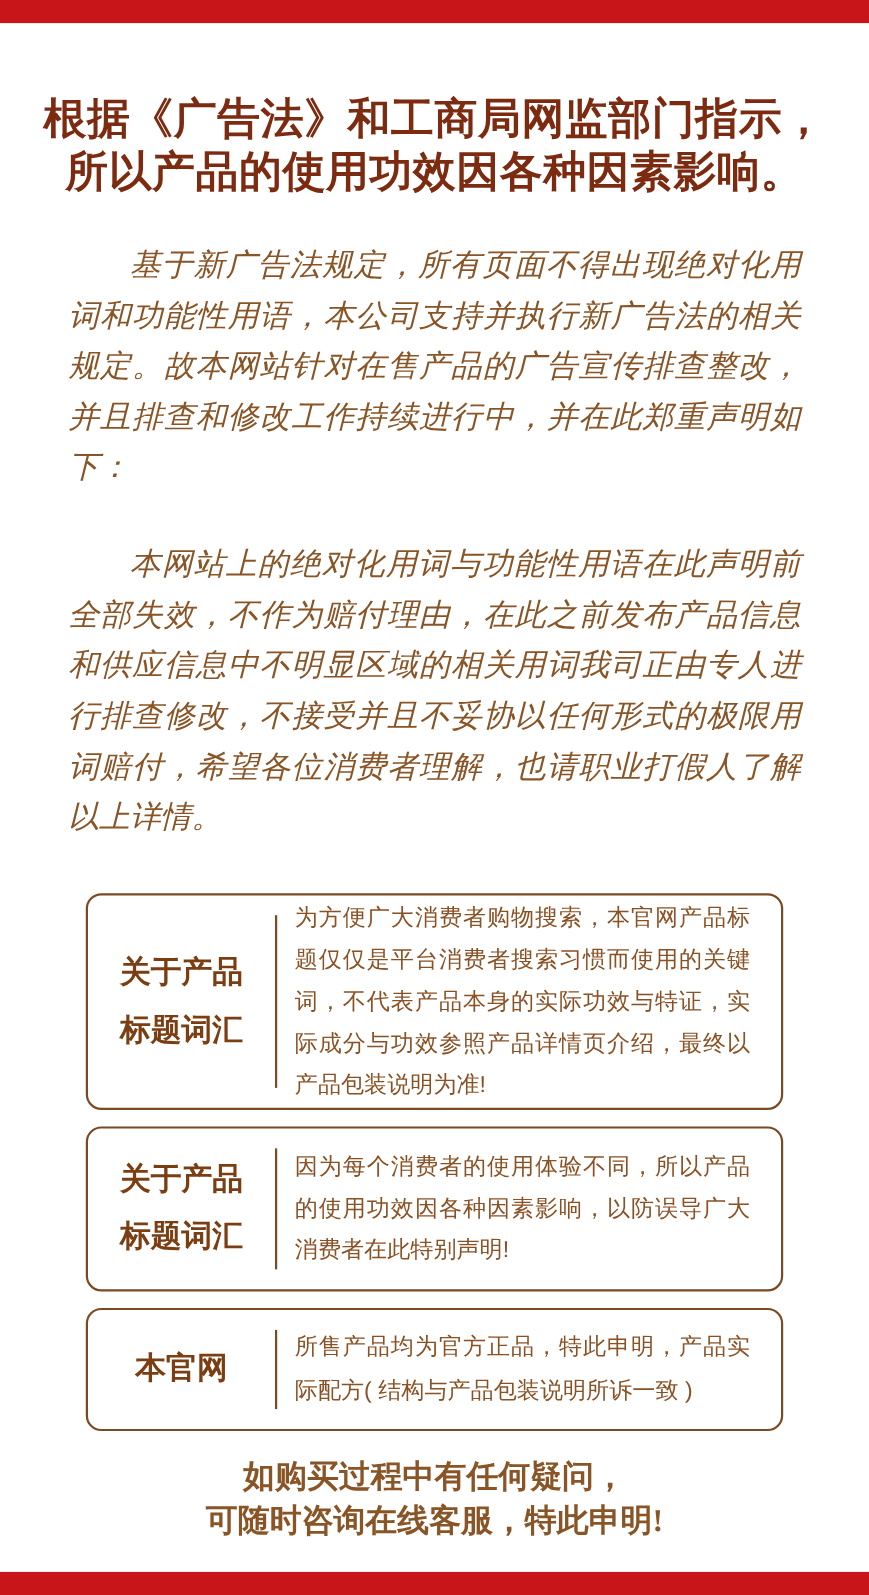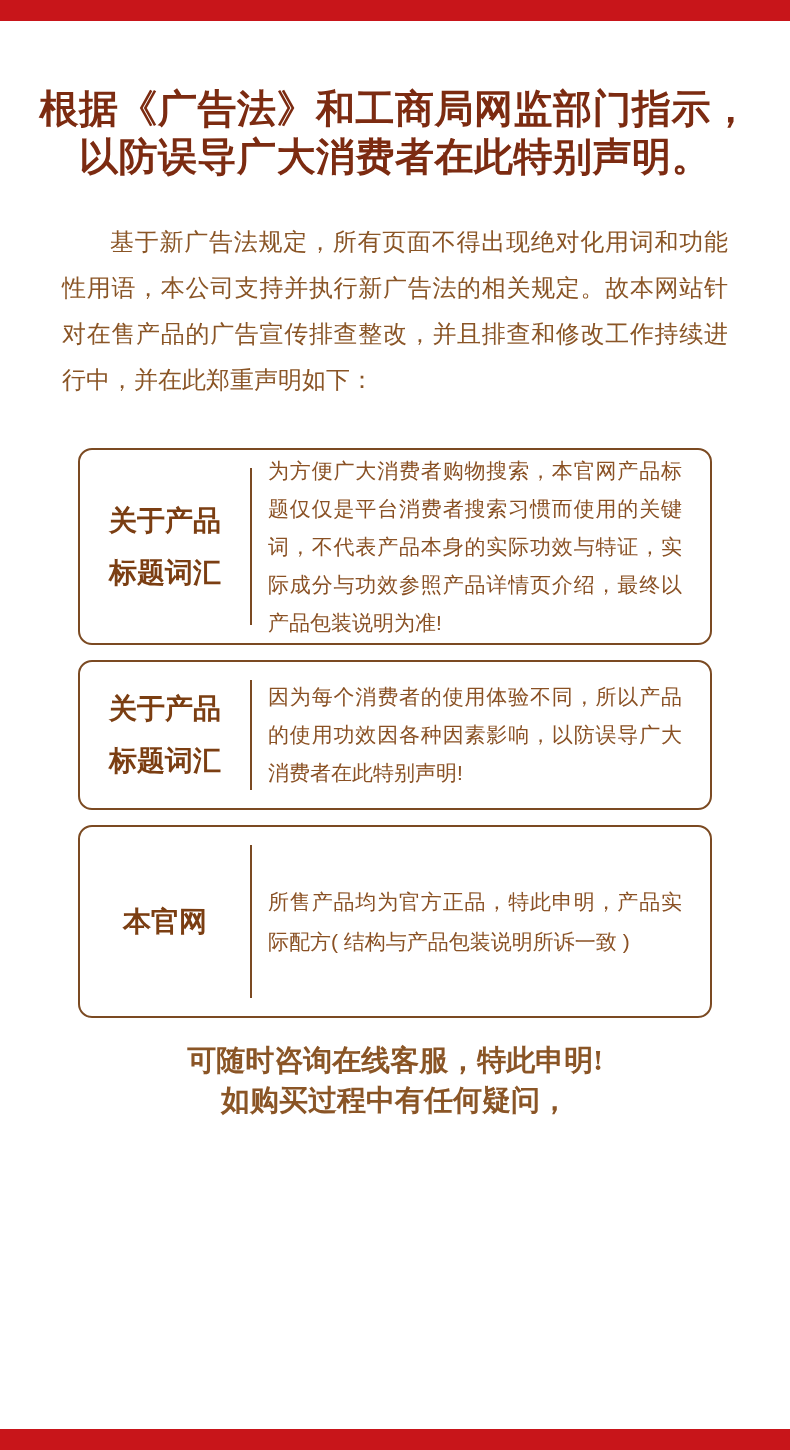--- a/index.html
+++ b/index.html
@@ -31,23 +31,24 @@
     color: #7c2b11;
     font-size: 39px;
     line-height: 48px;
     font-weight: bold;
     letter-spacing: 0.5px;
   }
   .title .title-line { display: block; }
   .statement {
     margin: 38px 62px 0;
     color: #8a5526;
-    font-size: 24px;
+    font-size: 28px;
     line-height: 46px;
     text-align: justify;
+    font-style: italic;
   }
   .statement p {
     margin: 0;
     text-indent: 2em;
   }
   .statement p + p {
     margin-top: 42px;
   }
   .boxes {
     margin: 45px 78px 0;
@@ -56,21 +57,21 @@
     display: flex;
     align-items: center;
     border: 2px solid #7b4a22;
     border-radius: 14px;
     box-sizing: border-box;
     background: transparent;
   }
   .notice-box + .notice-box { margin-top: 15px; }
   .notice-box.h1 { height: 197px; }
   .notice-box.h2 { height: 150px; }
-  .notice-box.h3 { height: 193px; }
+  .notice-box.h3 { height: 112px; }
   .box-label {
     flex: 0 0 170px;
     text-align: center;
     color: #7b3e12;
     font-size: 28px;
     line-height: 52px;
     font-weight: bold;
   }
   .box-label span { display: block; }
   .box-divider {
@@ -102,25 +103,26 @@
 </style>
 </head>
 <body>
 
 <div class="page">
 
   <div class="red-bar top"></div>
 
   <h1 class="title">
     <span class="title-line">根据《广告法》和工商局网监部门指示，</span>
-    <span class="title-line">以防误导广大消费者在此特别声明。</span>
+    <span class="title-line">所以产品的使用功效因各种因素影响。</span>
   </h1>
 
   <div class="statement">
     <p>基于新广告法规定，所有页面不得出现绝对化用词和功能性用语，本公司支持并执行新广告法的相关规定。故本网站针对在售产品的广告宣传排查整改，并且排查和修改工作持续进行中，并在此郑重声明如下：</p>
+    <p>本网站上的绝对化用词与功能性用语在此声明前全部失效，不作为赔付理由，在此之前发布产品信息和供应信息中不明显区域的相关用词我司正由专人进行排查修改，不接受并且不妥协以任何形式的极限用词赔付，希望各位消费者理解，也请职业打假人了解以上详情。</p>
   </div>
 
   <div class="boxes">
 
     <section class="notice-box h1">
       <div class="box-label">
         <span>关于产品</span>
         <span>标题词汇</span>
       </div>
       <div class="box-divider"></div>
@@ -140,19 +142,19 @@
       <div class="box-label">
         <span>本官网</span>
       </div>
       <div class="box-divider"></div>
       <p class="box-text">所售产品均为官方正品，特此申明，产品实际配方( 结构与产品包装说明所诉一致 )</p>
     </section>
 
   </div>
 
   <div class="footer-note">
+    <span>如购买过程中有任何疑问，</span>
     <span>可随时咨询在线客服，特此申明!</span>
-    <span>如购买过程中有任何疑问，</span>
   </div>
 
   <div class="red-bar bottom"></div>
 
 </div>
 
 </body></html>

